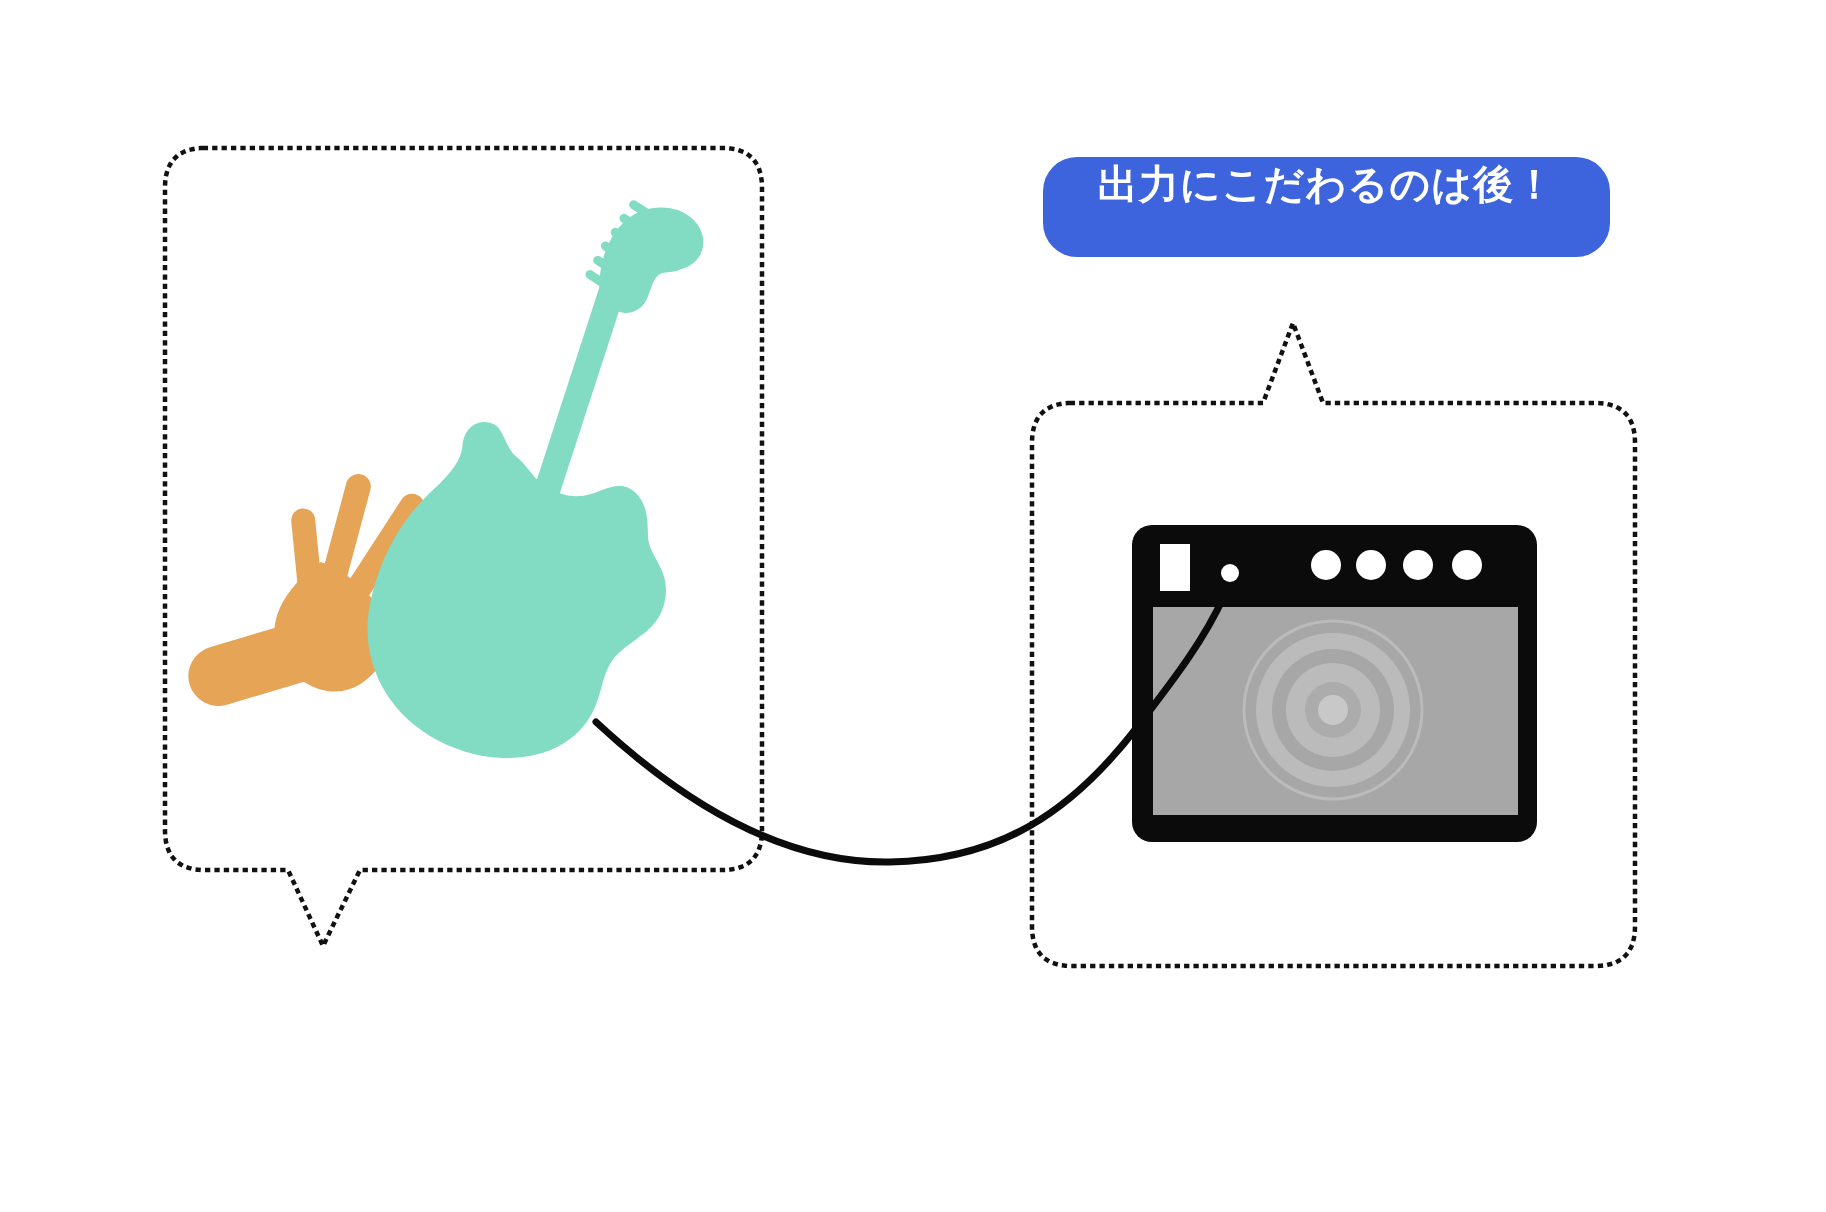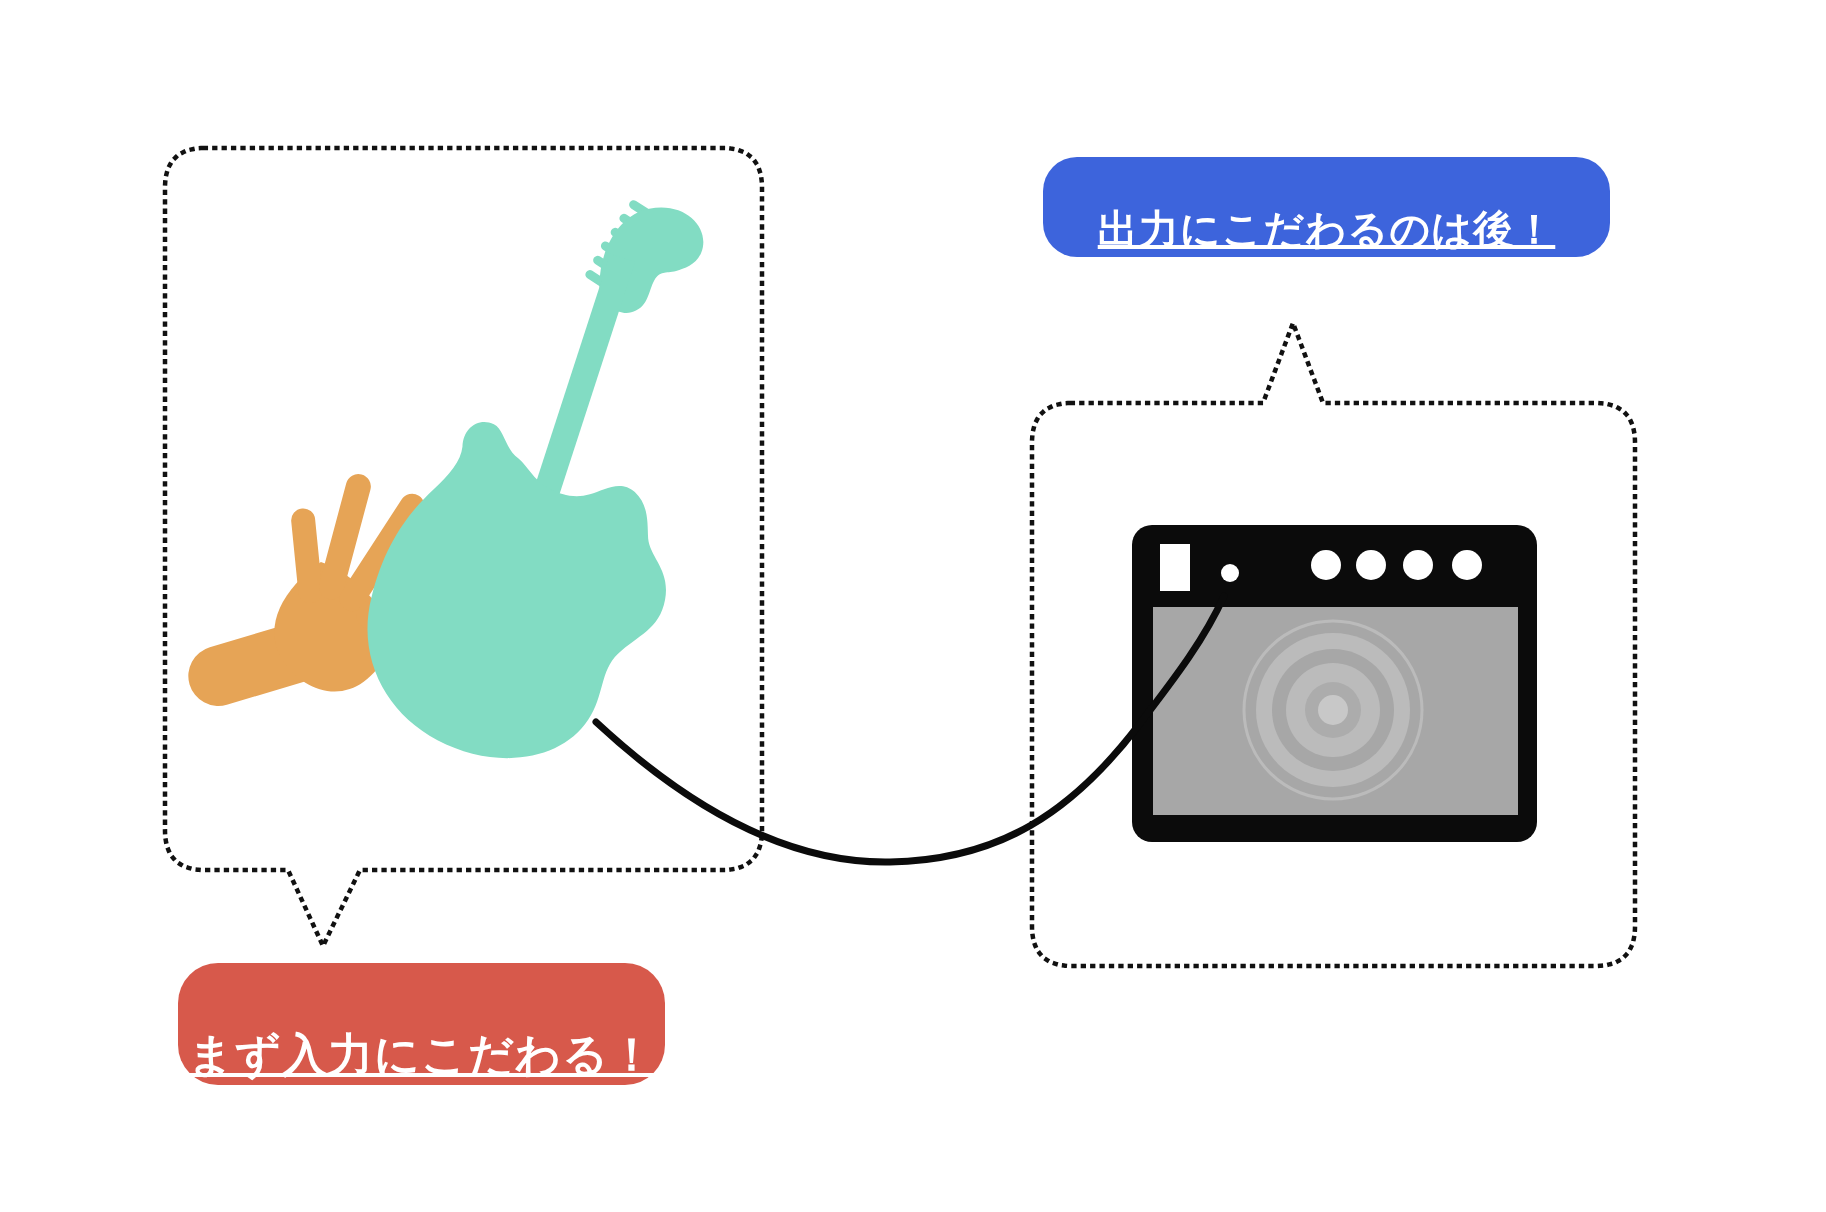--- a/index.html
+++ b/index.html
@@ -32,24 +32,23 @@
   .peg{stroke:var(--teal);stroke-width:9;stroke-linecap:round;}
   .hand-fill{fill:var(--orange);}
   .hand-stroke{stroke:var(--orange);stroke-linecap:round;fill:none;}
   .amp-body{fill:var(--ink);}
   .amp-white{fill:var(--white);}
   .grille{fill:var(--grille);}
   .cable{fill:none;stroke:var(--ink);stroke-width:7;stroke-linecap:round;}
 
   .bubble{
     position:absolute;
-    display:flex;align-items:flex-end;justify-content:center;
+    display:flex;align-items:flex-start;justify-content:center;
     color:#fff;font-weight:bold;letter-spacing:1px;
     white-space:nowrap;
-    text-decoration:underline;
   }
   .bubble-output{
     left:1043px;top:157px;width:567px;height:100px;
     border-radius:34px;background:var(--blue);
     font-size:40px;
   }
   .bubble-input{
     left:178px;top:963px;width:487px;height:122px;
     border-radius:40px;background:var(--red);
     font-size:45px;
@@ -118,17 +117,14 @@
       <circle class="amp-white" cx="1467" cy="565" r="15"></circle>
     </g>
 
     <path class="cable" d="M596,722 C680,800 780,864 890,862 C1000,860 1072,812 1138,726 C1178,674 1205,638 1224,596"></path>
   </svg>
 
   <div class="bubble bubble-output">
     <span>出力にこだわるのは後！</span>
   </div>
 
-  <div class="bubble bubble-input">
-    <span>まず入力にこだわる！</span>
-  </div>
 
 </div>
 
 </body></html>

